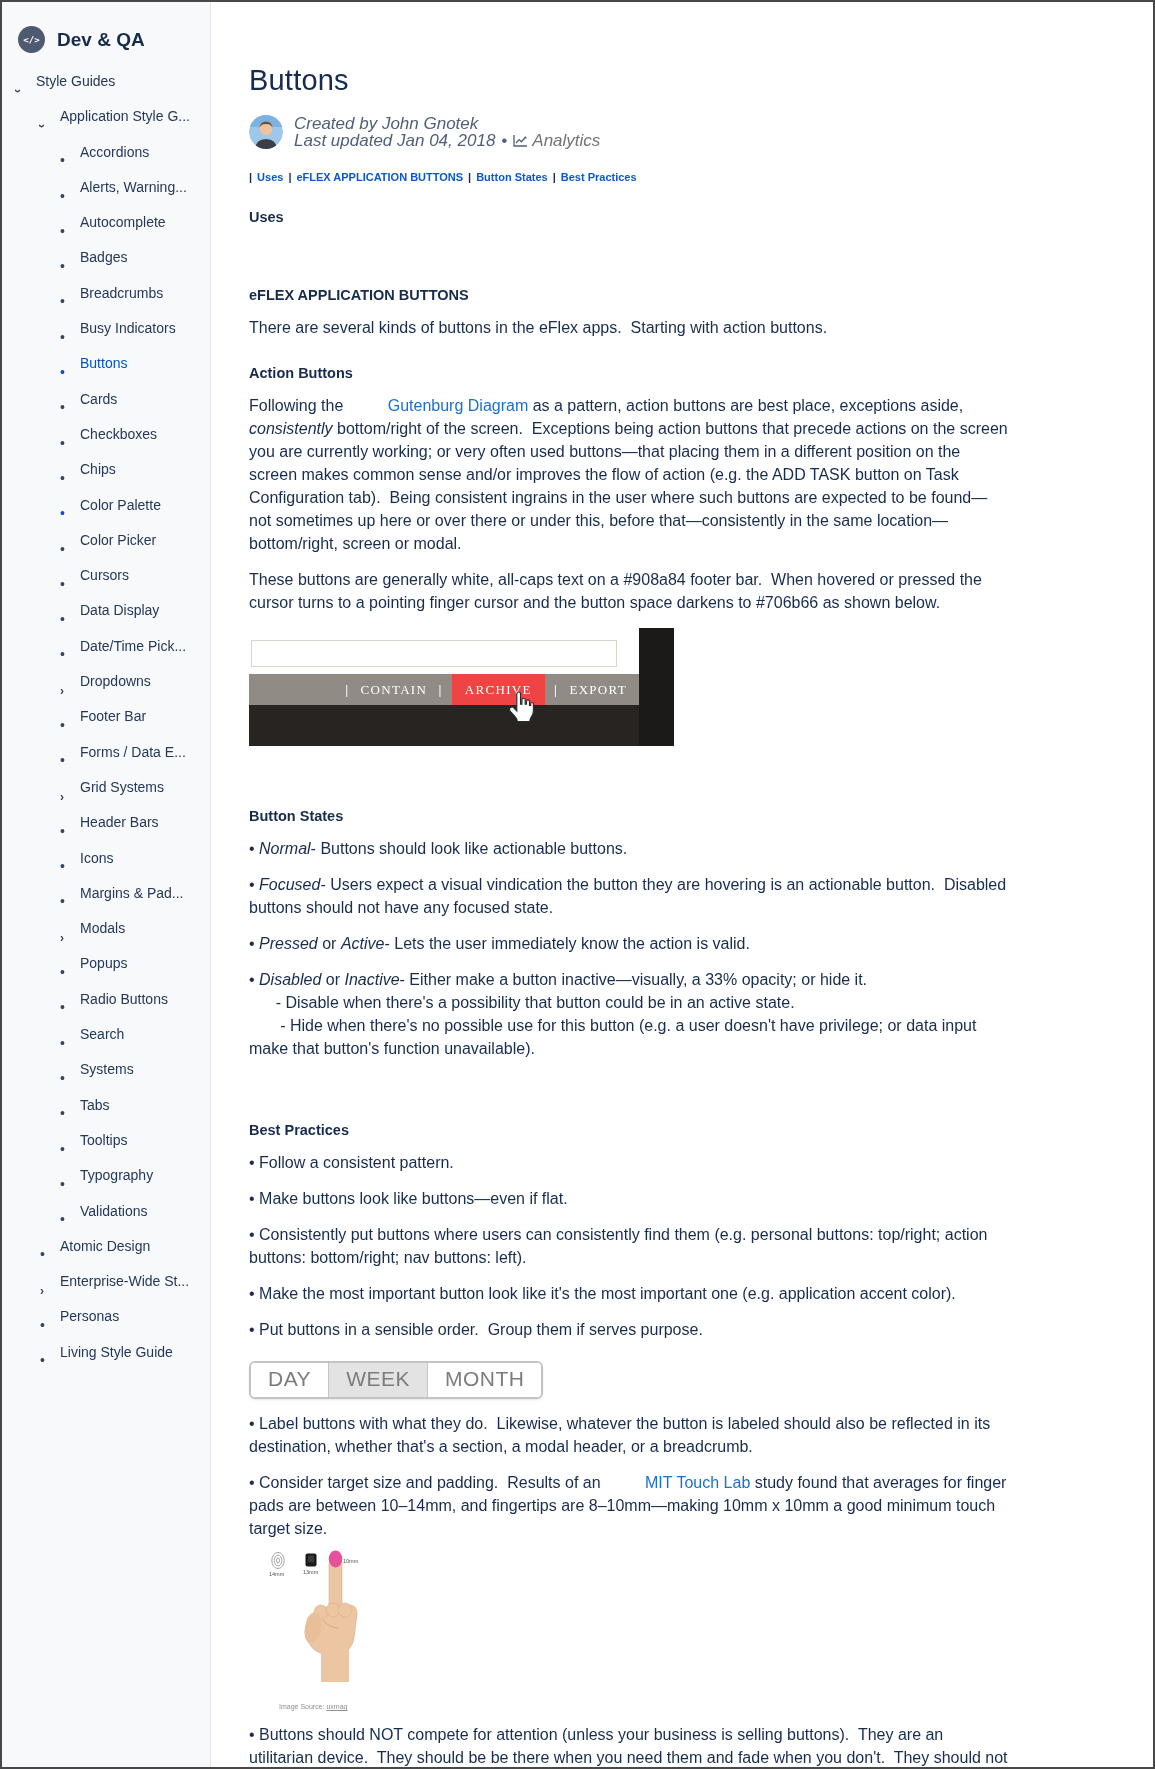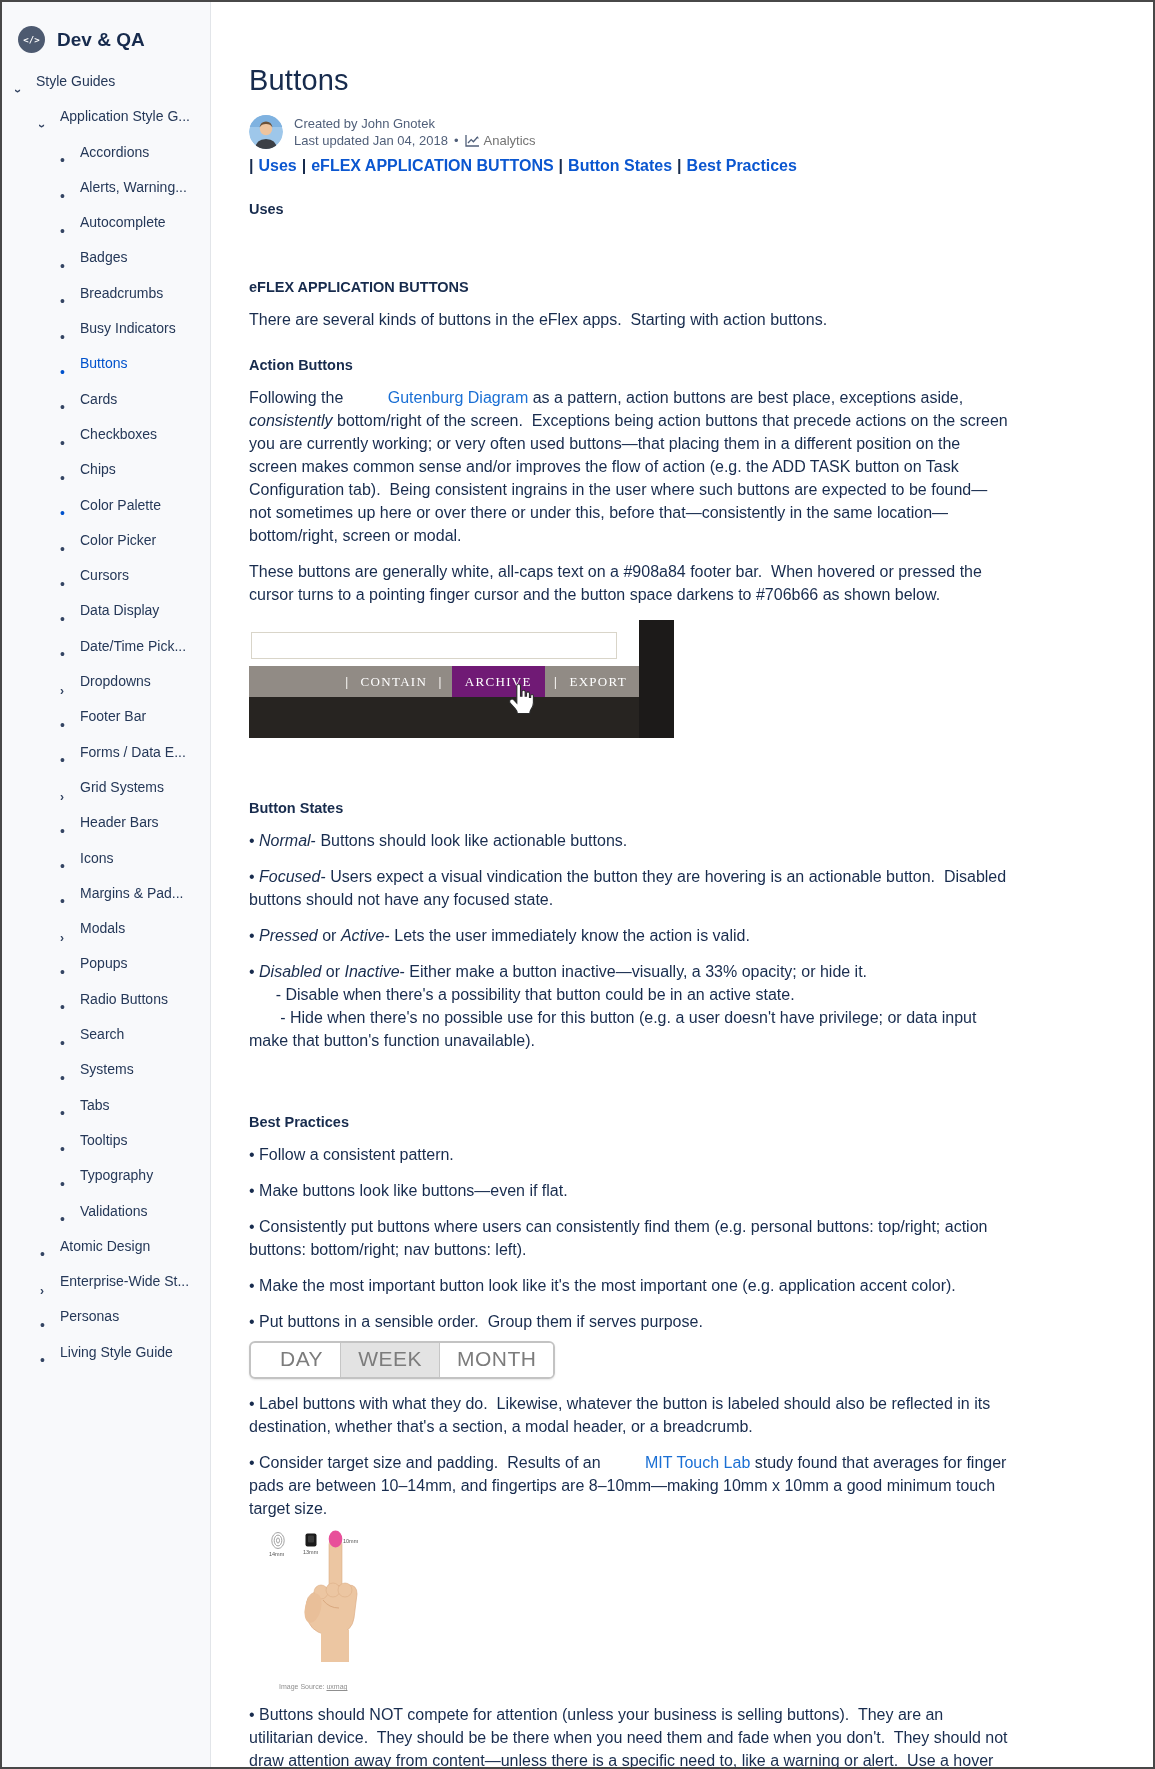--- a/index.html
+++ b/index.html
@@ -20,46 +20,46 @@
   .marker.chevron-down .g{display:inline-block;transform:rotate(90deg);}
   .marker.accent{color:#0052cc;}
   .nav-label{font-size:14px;color:#253858;white-space:nowrap;}
   .nav-item.selected .nav-label,.nav-item.selected .marker{color:#0052cc;}
   
   .main{position:absolute;left:209px;top:0;right:0;bottom:0;background:#fff;}
   .content{padding:62px 0 0 38px;width:760px;}
   .page-title{font-size:29px;font-weight:500;color:#172b4d;letter-spacing:.2px;}
   .byline{display:flex;align-items:center;gap:11px;margin-top:18px;}
   .avatar{width:34px;height:34px;border-radius:50%;overflow:hidden;flex:none;}
-  .byline-text{font-size:13px;line-height:17px;color:#505f79;}
+  .byline-text{font-size:17px;line-height:17px;color:#505f79;font-style:italic;}
   .byline-row2{display:flex;align-items:center;gap:6px;}
   .analytics{display:flex;align-items:center;gap:5px;color:#737373;cursor:pointer;}
-  .toc{margin-top:8px;font-size:16px;font-weight:700;color:#172b4d;}
+  .toc{margin-top:22px;font-size:11px;font-weight:700;color:#172b4d;}
   .toc a{color:#0b57d0;text-decoration:none;cursor:pointer;}
   .toc .pipe{margin:0 5px;}
   .toc .pipe:first-child{margin-left:0;}
   .h{font-size:14.5px;font-weight:700;color:#172b4d;margin-top:26px;}
   .content p{margin:13px 0 0;font-size:16px;line-height:23px;color:#182c4e;white-space:pre-wrap;}
   .content p .i{font-style:italic;}
   .content p .lk{color:#1a6fd4;cursor:pointer;margin-left:40px;}
   .spacer{height:36px;}
   
   .fb{width:425px;height:118px;margin-top:14px;position:relative;background:#fff;cursor:pointer;}
   .fb-input{position:absolute;left:2px;top:12px;width:364px;height:25px;border:1px solid #d9d5c9;background:#fff;}
   .fb-col{position:absolute;right:0;top:0;width:35px;height:118px;background:#1c1a19;}
   .fb-bar{position:absolute;left:0;top:46px;width:390px;height:31px;background:#918b85;display:flex;align-items:center;
     justify-content:flex-end;box-sizing:border-box;padding-right:10px;color:#fff;font-size:13px;letter-spacing:1.3px;}
   .fb-sep{margin:0 9px;color:#efedea;font-weight:400;}
   .fb-btn{padding:0 2px;font-family:Liberation Serif, serif;}
-  .fb-btn.hov{align-self:stretch;display:flex;align-items:center;padding:4px 13px;background:#701a75;}
+  .fb-btn.hov{align-self:stretch;display:flex;align-items:center;padding:4px 13px;background:#ef4444;}
   .fb-dark{position:absolute;left:0;top:77px;width:390px;height:41px;background:#272421;}
   .fb-cursor{position:absolute;left:258px;top:64px;width:27px;height:32px;z-index:3;}
   
-  .seg{display:inline-flex;border:2px solid #c3c3c3;border-radius:6px;overflow:hidden;margin-top:8px;
-    box-shadow:0 1px 2px rgba(0,0,0,.10);cursor:pointer;padding-left:12px;}
+  .seg{display:inline-flex;border:2px solid #c3c3c3;border-radius:6px;overflow:hidden;margin-top:20px;
+    box-shadow:0 1px 2px rgba(0,0,0,.10);cursor:pointer;}
   .seg-btn{padding:4px 17px 6px;font-size:21px;font-weight:500;letter-spacing:.5px;color:#7c7c7c;background:#fff;border-left:1px solid #c6c6c6;}
   .seg-btn:first-child{border-left:none;}
   .seg-btn.pressed{background:#e3e3e3;}
   
   .touch{margin-top:8px;width:200px;height:162px;position:relative;cursor:pointer;}
   .touch .tlabel{position:absolute;font-size:5.5px;color:#555;}
   .touch-cap{position:absolute;left:30px;bottom:0;font-size:7px;color:#8f8f8f;}
   .touch-cap .u{text-decoration:underline;}
   .fp-icon{position:absolute;left:22px;top:4px;}
   .chip-icon{position:absolute;left:56px;top:5px;}

